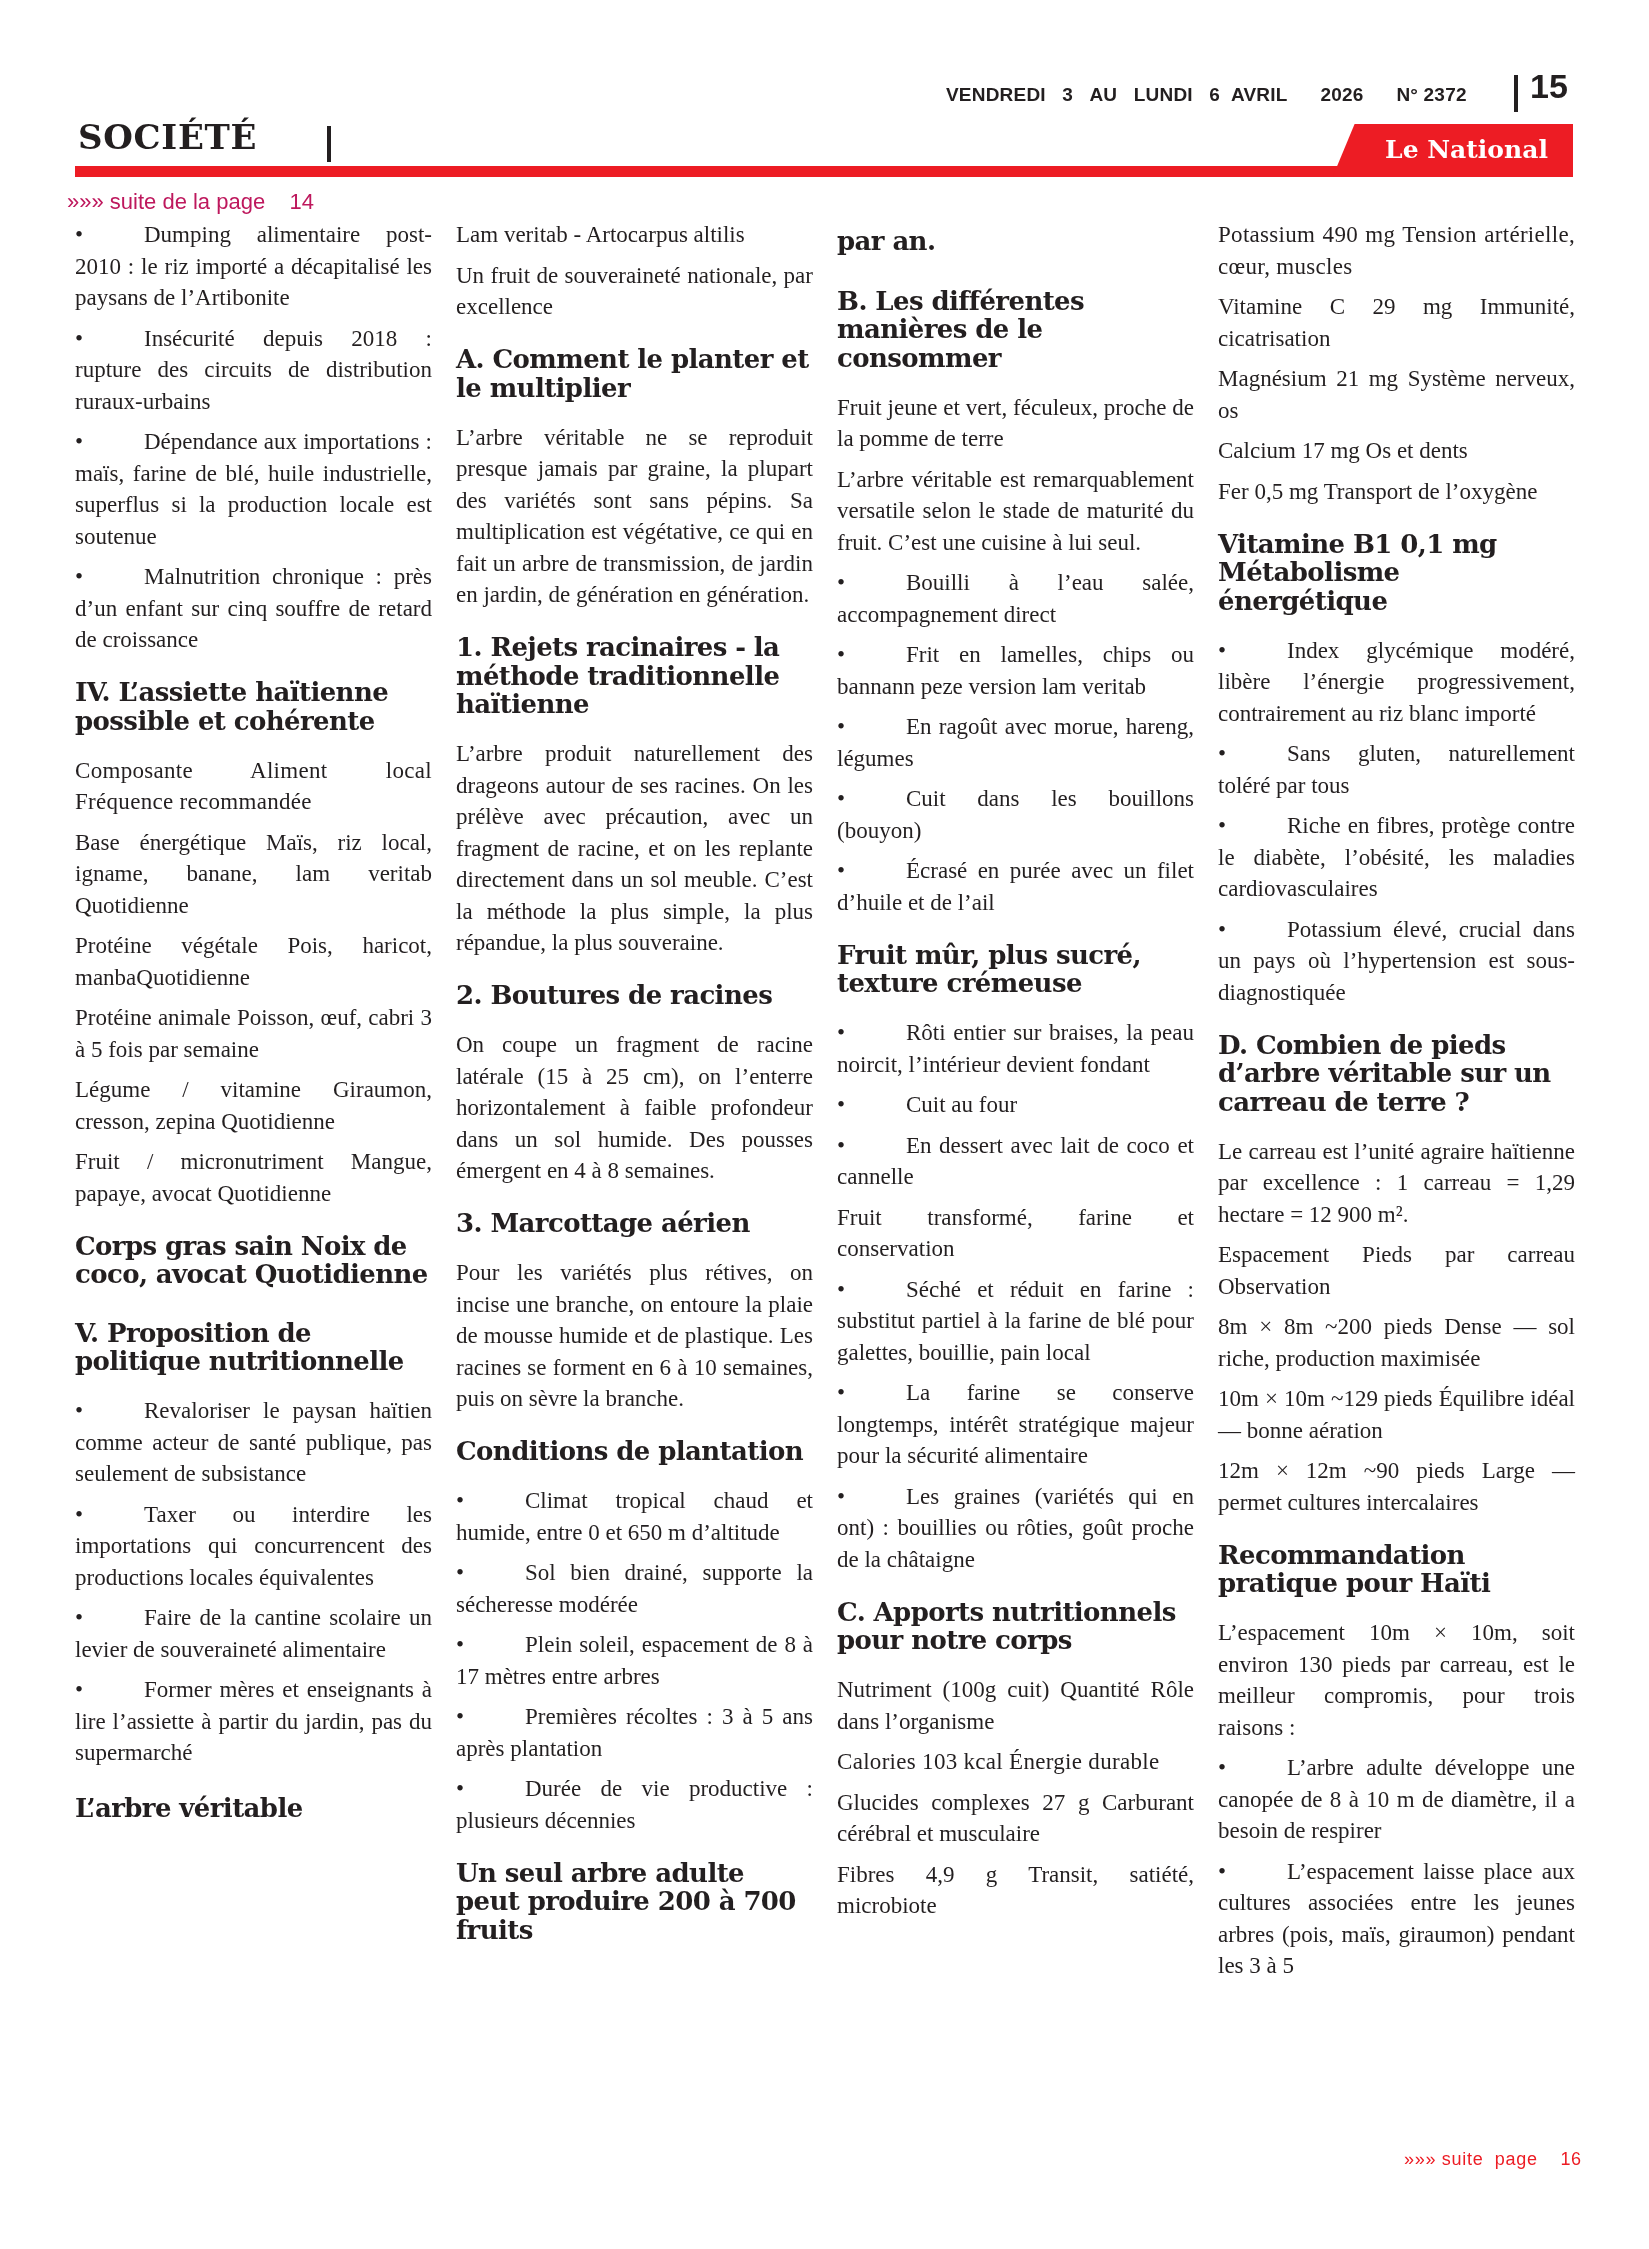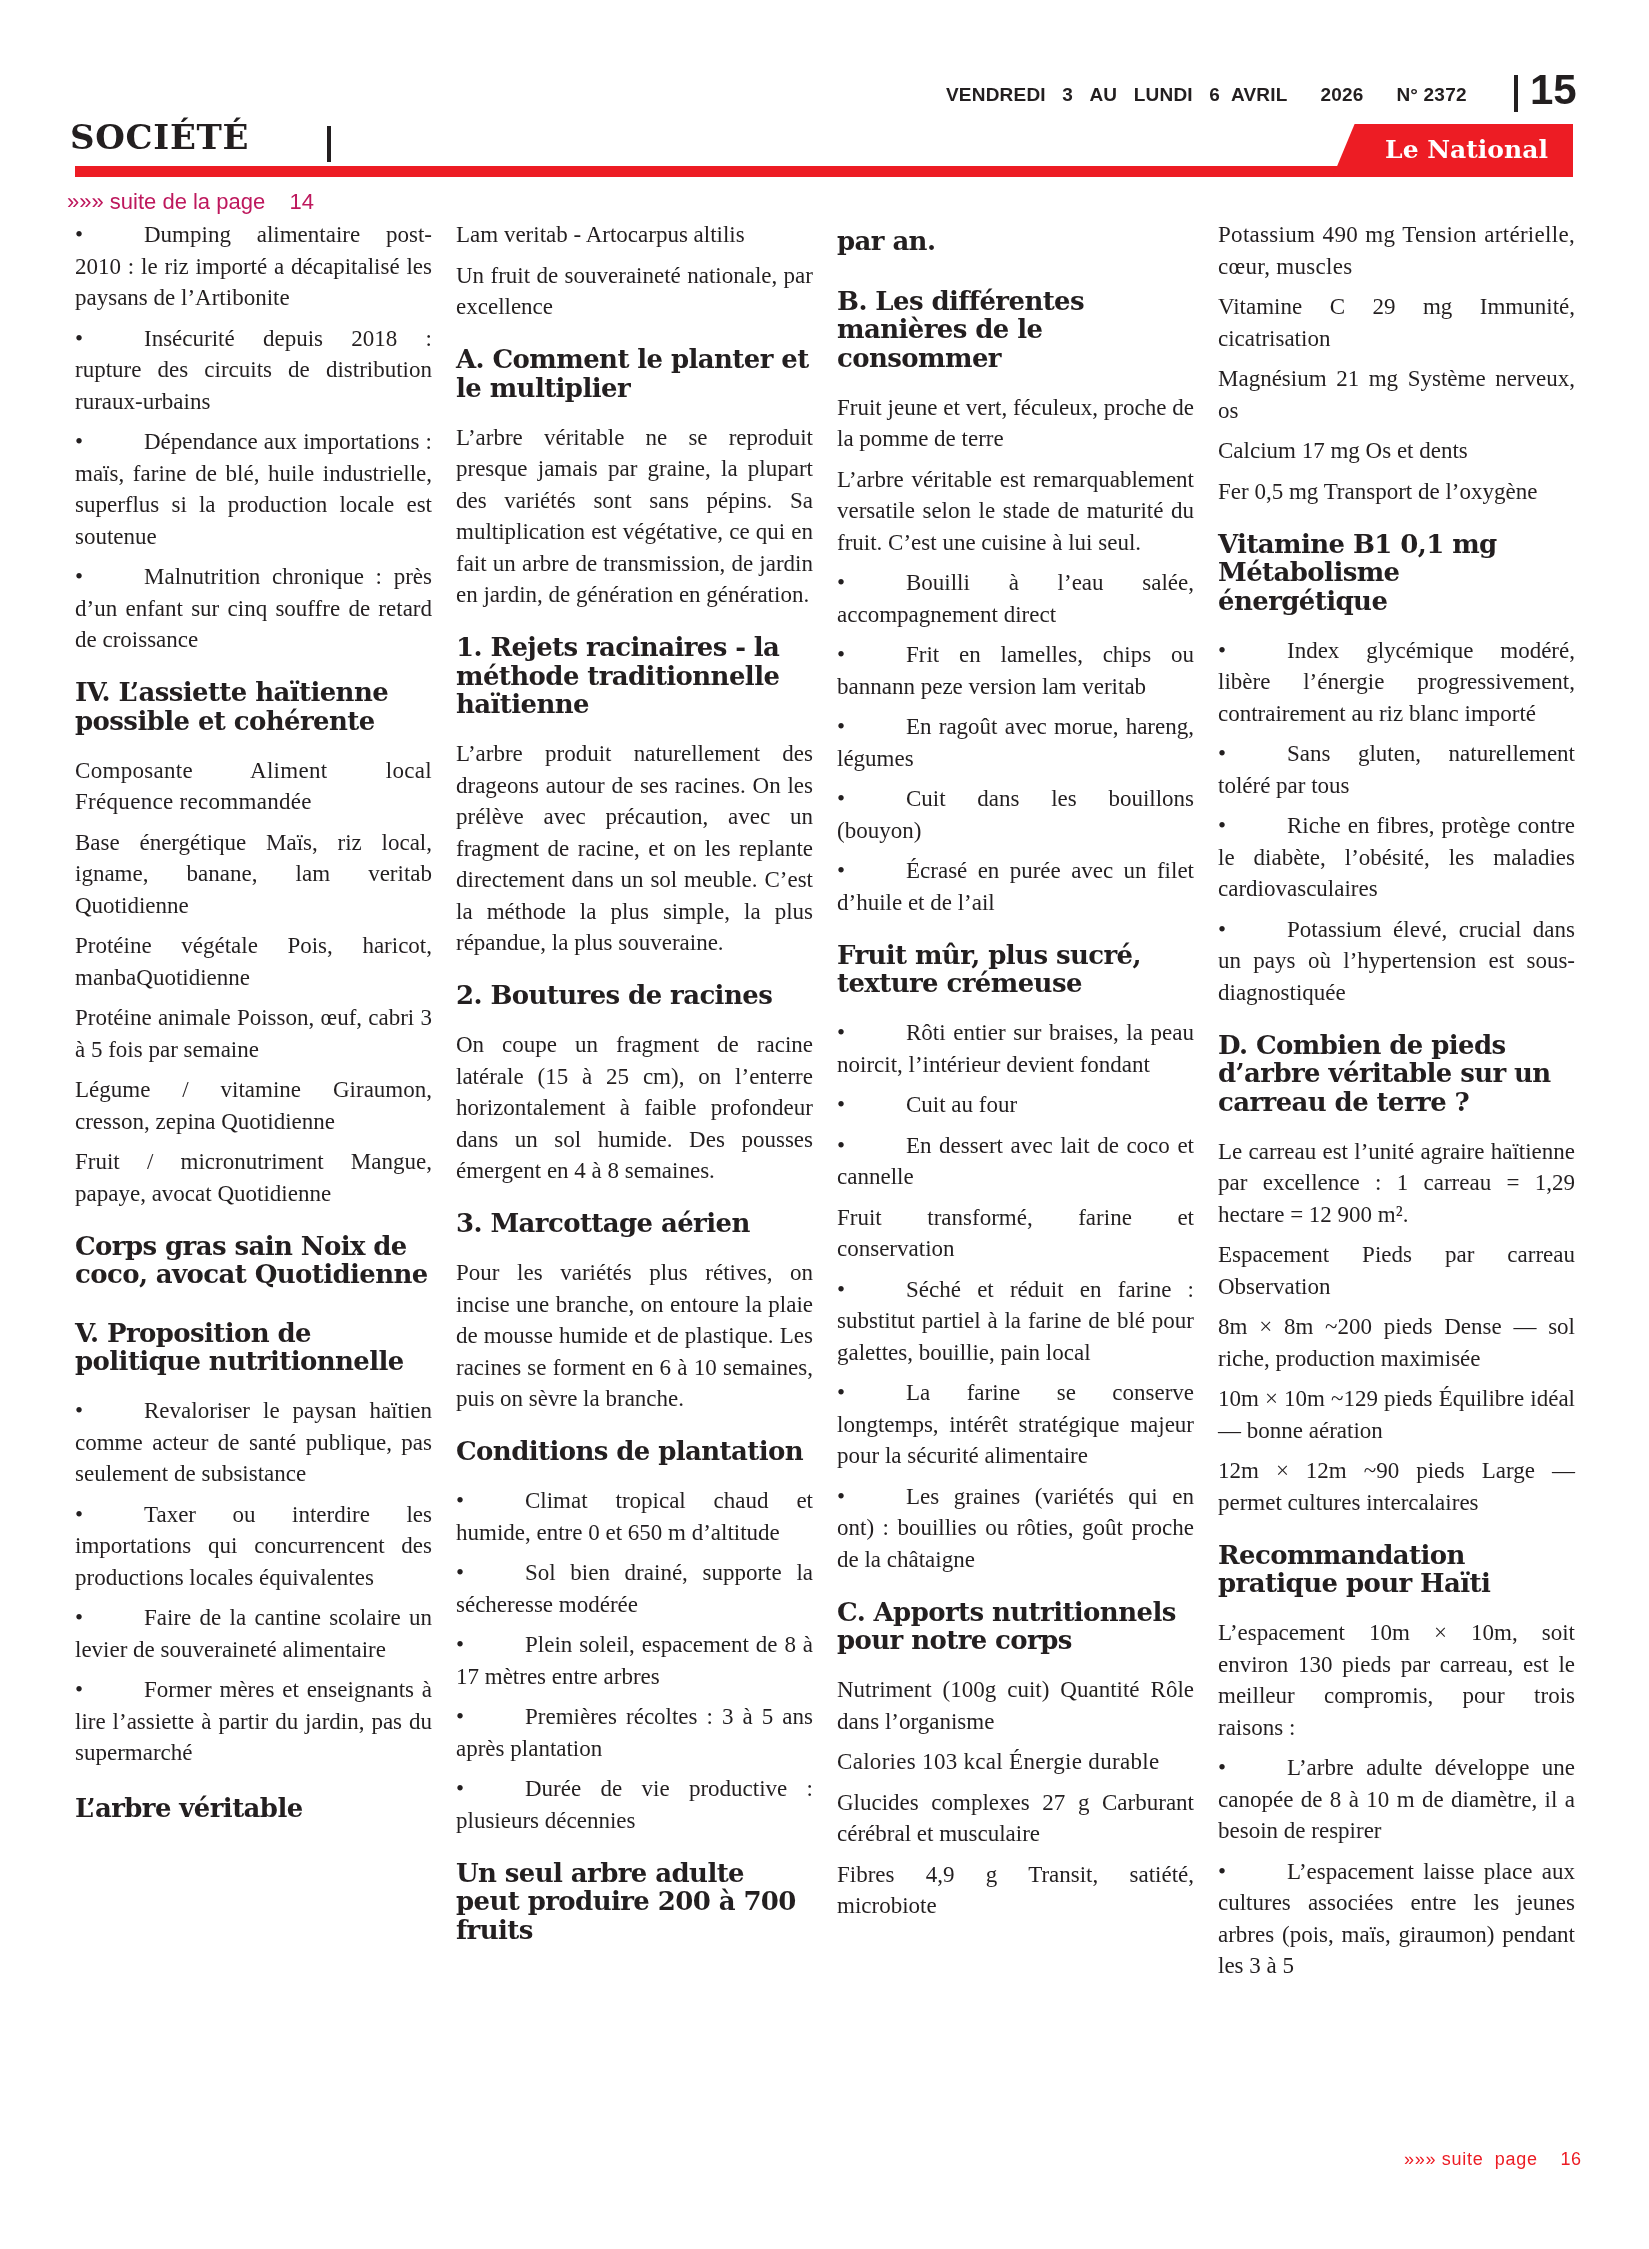--- a/index.html
+++ b/index.html
@@ -12,25 +12,25 @@
     font-family: "Liberation Sans", sans-serif; font-weight: bold;
     font-size: 19px; letter-spacing: 0.2px; color: #231f20;
     display: flex; gap: 0; white-space: pre;
   }
   .header-date span { display: inline-block; }
   .page-divider {
     position: absolute; left: 1514px; top: 75px; width: 3.7px; height: 37px; background: #231f20;
   }
   .page-number {
     position: absolute; left: 1530px; top: 69px;
-    font-family: "Liberation Sans", sans-serif; font-weight: bold; font-size: 42px; color: #231f20;
+    font-family: "Liberation Sans", sans-serif; font-weight: bold; font-size: 34px; color: #231f20;
     line-height: 1;
   }
   .section-title {
-    position: absolute; left: 70px; top: 120px;
+    position: absolute; left: 78px; top: 120px;
     font-family: "DejaVu Serif", serif; font-weight: bold; font-size: 34px;
     letter-spacing: 0.7px; color: #231f20; line-height: 1;
   }
   .section-divider {
     position: absolute; left: 327px; top: 126px; width: 3.7px; height: 36px; background: #231f20;
   }
   .red-rule {
     position: absolute; left: 75px; top: 166px; width: 1498px; height: 10.5px; background: #ed1c24;
   }
   .brand-tab {

